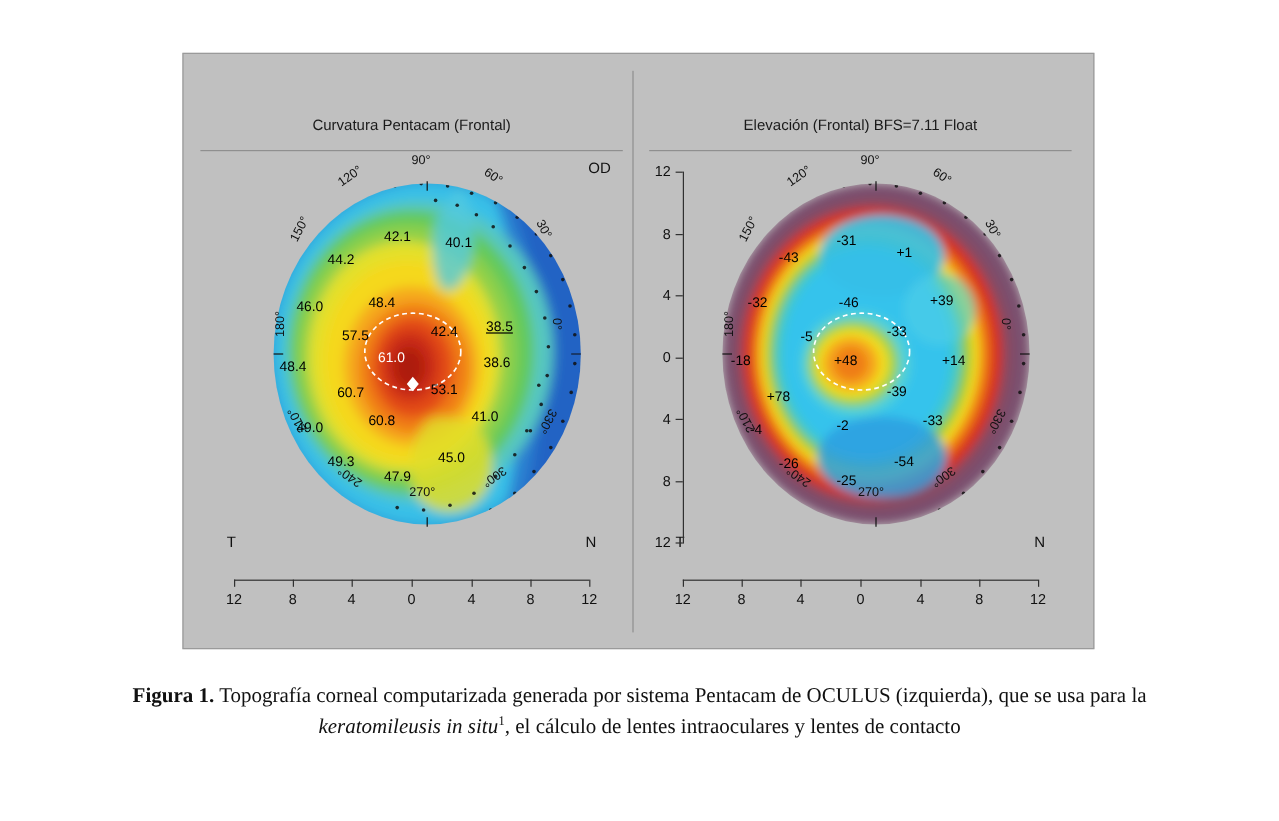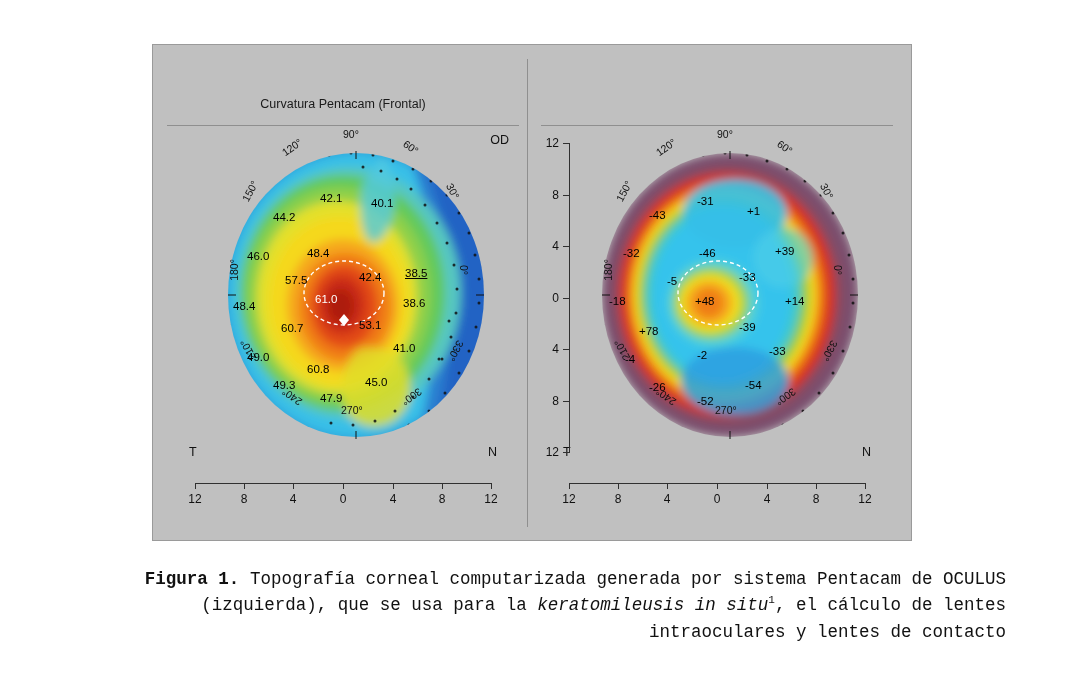--- a/index.html
+++ b/index.html
@@ -150,25 +150,25 @@
     height: 58px;
     opacity: 0.35;
   }
 
   
   .caption {
     position: absolute;
     left: 60px;
     top: 566px;
     width: 946px;
-    text-align: right;
+    text-align: center;
     font-size: 17.5px;
     line-height: 1.5;
     color: #111;
-    font-family: Liberation Mono, monospace;
+    font-family: Liberation Serif, serif;
   }
   .caption b { font-weight: bold; }
   .caption i { font-style: italic; }
   .caption sup { font-size: 11px; vertical-align: super; }
 </style>
 </head>
 <body>
 
 <div id="figure-wrap">
 
@@ -314,21 +314,21 @@
       <div class="val-lbl" style="left:144px; top:188px;">48.4</div>
       <div class="val-lbl" style="left:242px; top:208px;text-decoration:underline;">38.5</div>
       <div class="val-lbl" style="left:122px; top:215px;">57.5</div>
       <div class="val-lbl" style="left:196px; top:212px;">42.4</div>
       <div class="val-lbl" style="left:70px;  top:241px;">48.4</div>
       <div class="val-lbl white" style="left:152px; top:234px;">61.0</div>
       <div class="val-lbl" style="left:240px; top:238px;">38.6</div>
       <div class="val-lbl" style="left:118px; top:263px;text-align:right;">60.7</div>
       <div class="val-lbl" style="left:196px; top:260px;">53.1</div>
       <div class="val-lbl" style="left:84px;  top:292px;">49.0</div>
-      <div class="val-lbl" style="left:144px; top:304px;">60.8</div>
+      <div class="val-lbl" style="left:144px; top:286px;">60.8</div>
       <div class="val-lbl" style="left:230px; top:283px;">41.0</div>
       <div class="val-lbl" style="left:110px; top:320px;">49.3</div>
       <div class="val-lbl" style="left:157px; top:333px;">47.9</div>
       <div class="val-lbl" style="left:202px; top:317px;">45.0</div>
 
       <div class="axis-h" style="left:32px; top:424px; width:296px;"></div>
       <div class="axis-tick" style="left:32px;  top:424px; height:6px;"></div>
       <div class="axis-tick" style="left:81px;  top:424px; height:6px;"></div>
       <div class="axis-tick" style="left:130px; top:424px; height:6px;"></div>
       <div class="axis-tick" style="left:180px; top:424px; height:6px;"></div>
@@ -340,20 +340,21 @@
       <div class="axis-lbl" style="left:117px; top:433px;">4</div>
       <div class="axis-lbl" style="left:167px; top:433px;">0</div>
       <div class="axis-lbl" style="left:217px; top:433px;">4</div>
       <div class="axis-lbl" style="left:266px; top:433px;">8</div>
       <div class="axis-lbl" style="left:315px; top:433px;">12</div>
     </div>
 
     <div class="vert-rule"></div>
 
     <div class="map-box right">
+      <div class="map-title">Elevación (Frontal)  BFS=7.11 Float</div>
       <div class="title-rule"></div>
 
       <div class="corner-lbl" style="left:26px; bottom:68px;">T</div>
       <div class="corner-lbl" style="right:26px; bottom:68px;">N</div>
 
       <div class="map-canvas">
         <svg width="290" height="310" viewBox="0 0 290 310" xmlns="http://www.w3.org/2000/svg">
           <defs>
             <clipPath id="clipR">
               <ellipse cx="145" cy="152" rx="128" ry="142"></ellipse>
@@ -457,21 +458,21 @@
       <div class="val-lbl" style="left:202px; top:212px;">-33</div>
       <div class="val-lbl" style="left:72px;  top:236px;">-18</div>
       <div class="val-lbl" style="left:158px; top:236px;">+48</div>
       <div class="val-lbl" style="left:248px; top:236px;">+14</div>
       <div class="val-lbl" style="left:102px; top:266px;">+78</div>
       <div class="val-lbl" style="left:202px; top:262px;">-39</div>
       <div class="val-lbl" style="left:88px;  top:294px;">-4</div>
       <div class="val-lbl" style="left:160px; top:290px;">-2</div>
       <div class="val-lbl" style="left:232px; top:286px;">-33</div>
       <div class="val-lbl" style="left:112px; top:322px;">-26</div>
-      <div class="val-lbl" style="left:160px; top:336px;">-52</div>
+      <div class="val-lbl" style="left:160px; top:336px;">-25</div>
       <div class="val-lbl" style="left:208px; top:320px;">-54</div>
 
       <div class="axis-v" style="left:32px; top:84px; height:310px;"></div>
       <div class="axis-v-tick" style="left:26px; top:84px;  width:6px;"></div>
       <div class="axis-v-tick" style="left:26px; top:136px; width:6px;"></div>
       <div class="axis-v-tick" style="left:26px; top:187px; width:6px;"></div>
       <div class="axis-v-tick" style="left:26px; top:239px; width:6px;"></div>
       <div class="axis-v-tick" style="left:26px; top:290px; width:6px;"></div>
       <div class="axis-v-tick" style="left:26px; top:342px; width:6px;"></div>
       <div class="axis-v-tick" style="left:26px; top:393px; width:6px;"></div>

